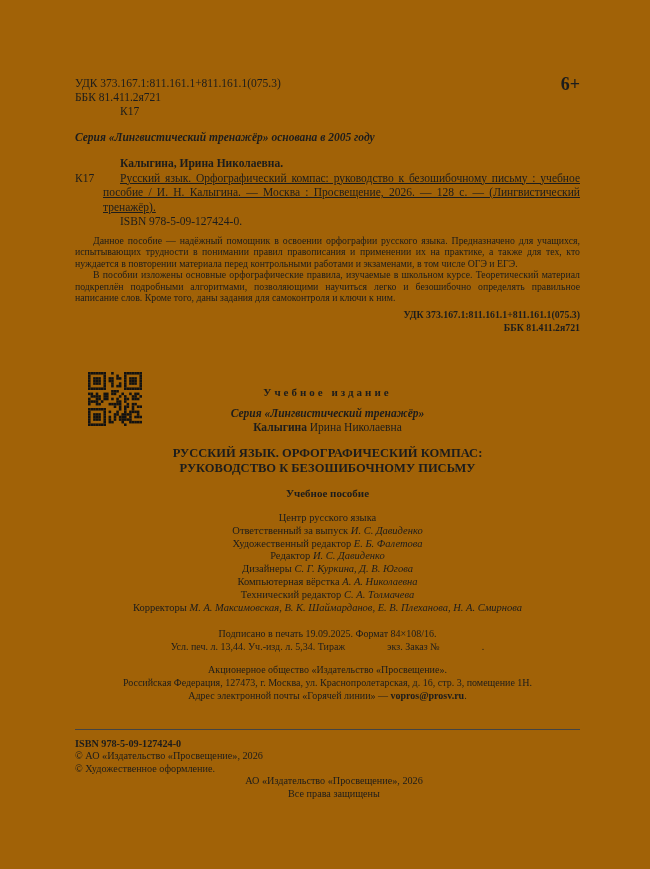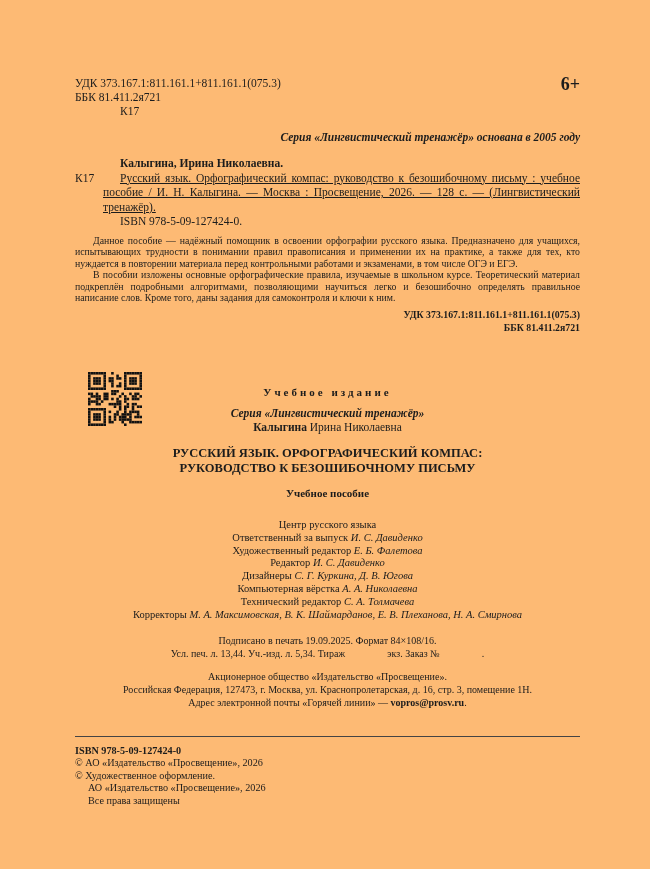--- a/index.html
+++ b/index.html
@@ -1,36 +1,36 @@
 <!DOCTYPE html>
 <html><head>
 <meta charset="utf-8">
 <style>
   html,body{margin:0;padding:0;background:#e8e8e8;}
   .page{
     position:relative;
     width:650px;height:869px;
     margin:0 auto;
-    background:#fdba74;
+    background:#a16207;
     font-family:"Liberation Serif","DejaVu Serif",serif;
     color:#1c1c1c;
     box-sizing:border-box;
     padding:76px 70px 0 75px;
     overflow:hidden;
   }
   .top-row{position:relative;}
   .codes{font-size:11.5px;line-height:14px;}
   .codes .k17{margin-left:45px;}
   .age-rating{
     position:absolute;top:-2px;right:0;
     font-size:18px;font-weight:bold;
   }
   .series-note{
     margin-top:13px;
-    text-align:right;
+    text-align:left;
     font-weight:bold;font-style:italic;
     font-size:11.5px;
   }
   .entry{margin-top:13px;font-size:11.5px;line-height:14.5px;}
   .entry .author{font-weight:bold;margin-left:45px;}
   .bib{position:relative;margin-left:28px;text-align:justify;}
   .bib .code{position:absolute;left:-28px;top:0;}
   .bib .desc{display:block;text-indent:17px;text-decoration:underline;}
   .entry .isbn{margin-left:45px;}
   .annotation{margin-top:6px;font-size:9.8px;line-height:11.6px;text-align:justify;}
@@ -53,36 +53,36 @@
     margin-top:9px;
     font-weight:bold;font-style:italic;font-size:11.5px;
   }
   .edition-author{margin-top:2px;font-size:11.5px;}
   .edition-author .b{font-weight:bold;}
   .edition-title{
     margin-top:13px;
     font-weight:bold;font-size:12.5px;line-height:14.5px;
   }
   .edition-subtitle{margin-top:12px;font-weight:bold;font-size:11px;}
-  .staff{margin-top:20px;font-size:10.5px;line-height:12.8px;}
+  .staff{margin-top:13px;font-size:10.5px;line-height:12.8px;}
   .staff .it{font-style:italic;}
   .print-info{margin-top:14px;font-size:10px;line-height:12.5px;}
   .blank{display:inline-block;width:42px;}
   .publisher{margin-top:11px;font-size:10px;line-height:12.8px;}
   .publisher .b{font-weight:bold;}
   .rule{
     border:0;border-top:1px solid #444;
     margin:26px 0 0 0;
   }
   .footer{
     display:flex;justify-content:space-between;
     margin-top:8px;font-size:10.2px;line-height:12.5px;flex-direction:column;
   }
   .footer .isbn-bottom{font-weight:bold;}
-  .copyright .indent{padding-left:13px;}
+  .copyright .indent{padding-left:13px;text-align:center;}
 </style>
 </head>
 <body>
 
 <div class="page">
 
   <div class="top-row">
     <div class="codes">
       <div>УДК  373.167.1:811.161.1+811.161.1(075.3)</div>
       <div>ББК  81.411.2я721</div>

